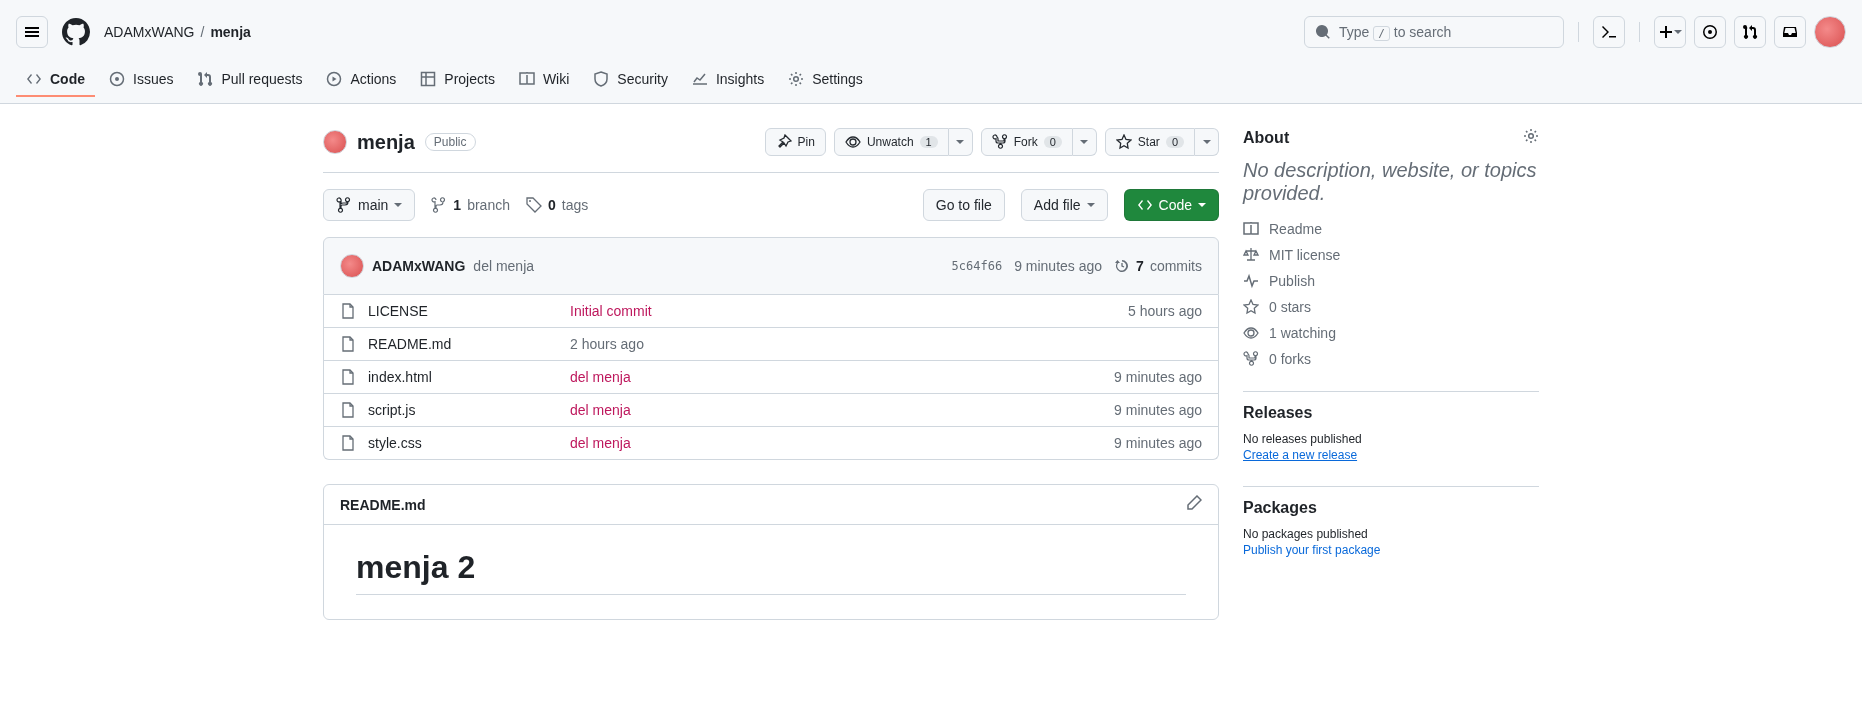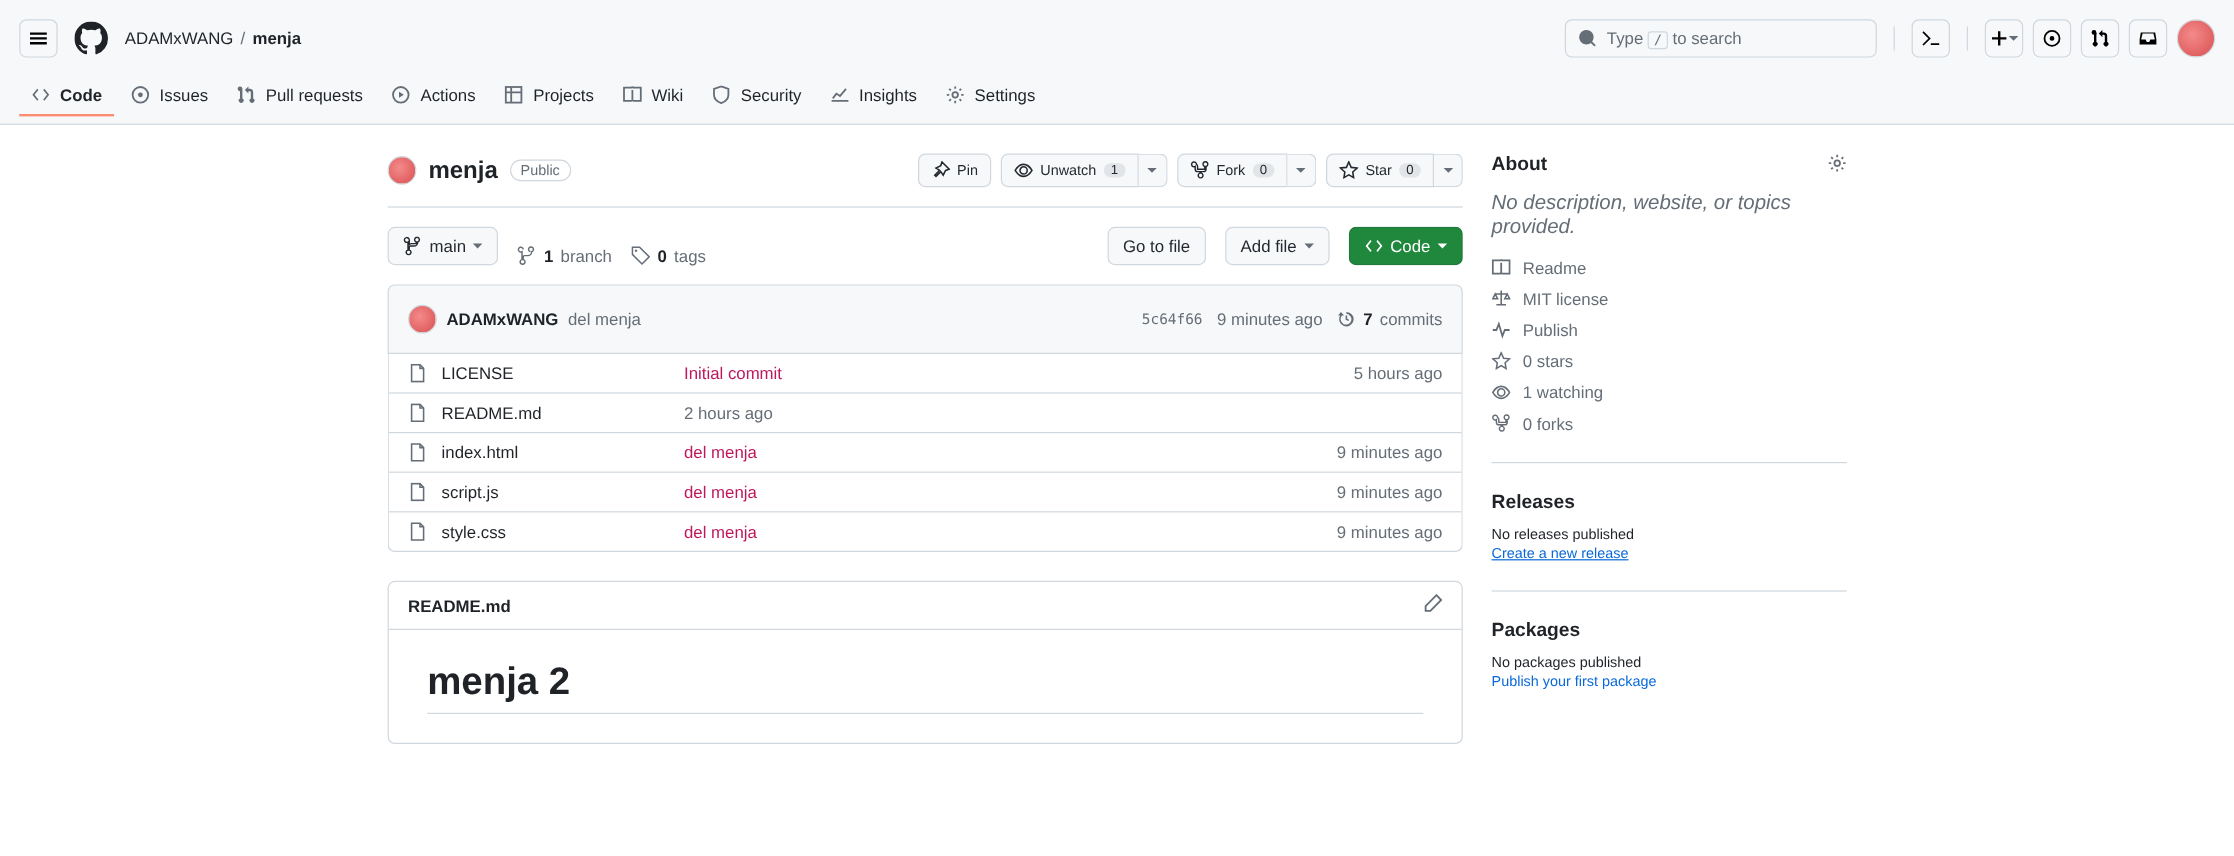--- a/index.html
+++ b/index.html
@@ -27,21 +27,21 @@
 .sidebar { width: 296px; flex-shrink: 0; }
 .repo-head { display: flex; align-items: center; gap: 10px; padding-bottom: 16px; border-bottom: 1px solid #d0d7de; }
 .repo-title { font-size: 20px; font-weight: 600; }
 .repo-vis { font-size: 12px; color: #656d76; border: 1px solid #d0d7de; border-radius: 12px; padding: 1px 8px; }
 .repo-actions { margin-left: auto; display: flex; gap: 8px; }
 .btn { display: inline-flex; align-items: center; gap: 6px; height: 28px; padding: 0 10px; font-size: 12px; border: 1px solid #d0d7de; border-radius: 6px; background: #f6f8fa; color: #24292f; cursor: pointer; }
 .btn .counter { background: rgba(175,184,193,0.3); border-radius: 10px; padding: 0 6px; font-size: 11px; min-width:16px; text-align:center; }
 .btn-group { display: flex; }
 .btn-group .btn { border-radius: 6px 0 0 6px; justify-content: flex-end; }
 .btn-group .dd { border: 1px solid #d0d7de; border-left:none; border-radius: 0 6px 6px 0; height:28px; width:24px; display:flex; align-items:center; justify-content:center; background:#f6f8fa; cursor:pointer; }
-.toolbar { display: flex; align-items: flex-end; gap: 16px; margin-top: 16px; }
+.toolbar { display: flex; align-items: center; gap: 16px; margin-top: 16px; }
 .toolbar .spacer { flex: 1; }
 .btn-md { height: 32px; font-size: 14px; padding: 0 12px; }
 .btn-green { background: #1f883d; color: #fff; border-color: rgba(31,35,40,0.15); }
 .bc-link { color: #656d76; display:flex; align-items:center; gap:6px; font-size:14px; }
 .bc-link strong { color:#1f2328; }
 .commit-bar { display: flex; align-items: center; gap: 8px; padding: 16px; border: 1px solid #d0d7de; border-radius: 6px 6px 0 0; background: #f6f8fa; margin-top: 16px; }
 .commit-bar .author { font-weight: 600; }
 .commit-bar .msg { color: #656d76; }
 .commit-bar .right { margin-left: auto; display:flex; align-items:center; gap: 12px; }
 .sha { font-family: ui-monospace, monospace; color: #656d76; font-size: 12px; }
@@ -55,24 +55,24 @@
 .file-time { color:#656d76; text-align:right; }
 .readme-box { border: 1px solid #d0d7de; border-radius: 6px; margin-top: 24px; }
 .readme-head { display:flex; align-items:center; padding: 10px 16px; border-bottom: 1px solid #d0d7de; }
 .readme-head .title { font-weight:600; font-size:14px; }
 .readme-head .edit { margin-left:auto; cursor:pointer; color:#656d76; }
 .readme-body { padding: 24px 32px; }
 .readme-body h1 { font-size: 32px; font-weight:600; padding-bottom: 8px; border-bottom: 1px solid #d0d7de; }
 .sb-head { display:flex; align-items:center; }
 .sb-head h2 { font-size:16px; font-weight:600; }
 .sb-head .gear { margin-left:auto; color:#656d76; cursor:pointer; }
-.sb-desc { margin-top:12px; font-style: italic; color:#656d76; font-size:17px; }
+.sb-desc { margin-top:12px; font-style: italic; color:#656d76; font-size:20px; }
 .sb-list { margin-top: 16px; display:flex; flex-direction:column; gap: 10px; }
 .sb-item { display:flex; align-items:center; gap: 10px; color:#656d76; cursor:pointer; }
-.sb-section { margin-top: 24px; padding-top:24px; border-top: 1px solid #d0d7de; }
+.sb-section { margin-top: 24px; padding-top:12px; border-top: 1px solid #d0d7de; }
 .sb-section h2 { font-size:16px; font-weight:600; margin-bottom:10px; }
 .link-blue { color:#0969da; cursor:pointer; }
 .link-blue.underline { text-decoration:underline; }
 .small { font-size: 12px; }
 svg.oct { width:16px; height:16px; fill: currentColor; }
 .divider-v { width:1px; height:20px; background:#d0d7de; margin:0 6px; }
 </style>
 </head>
 <body>
 

